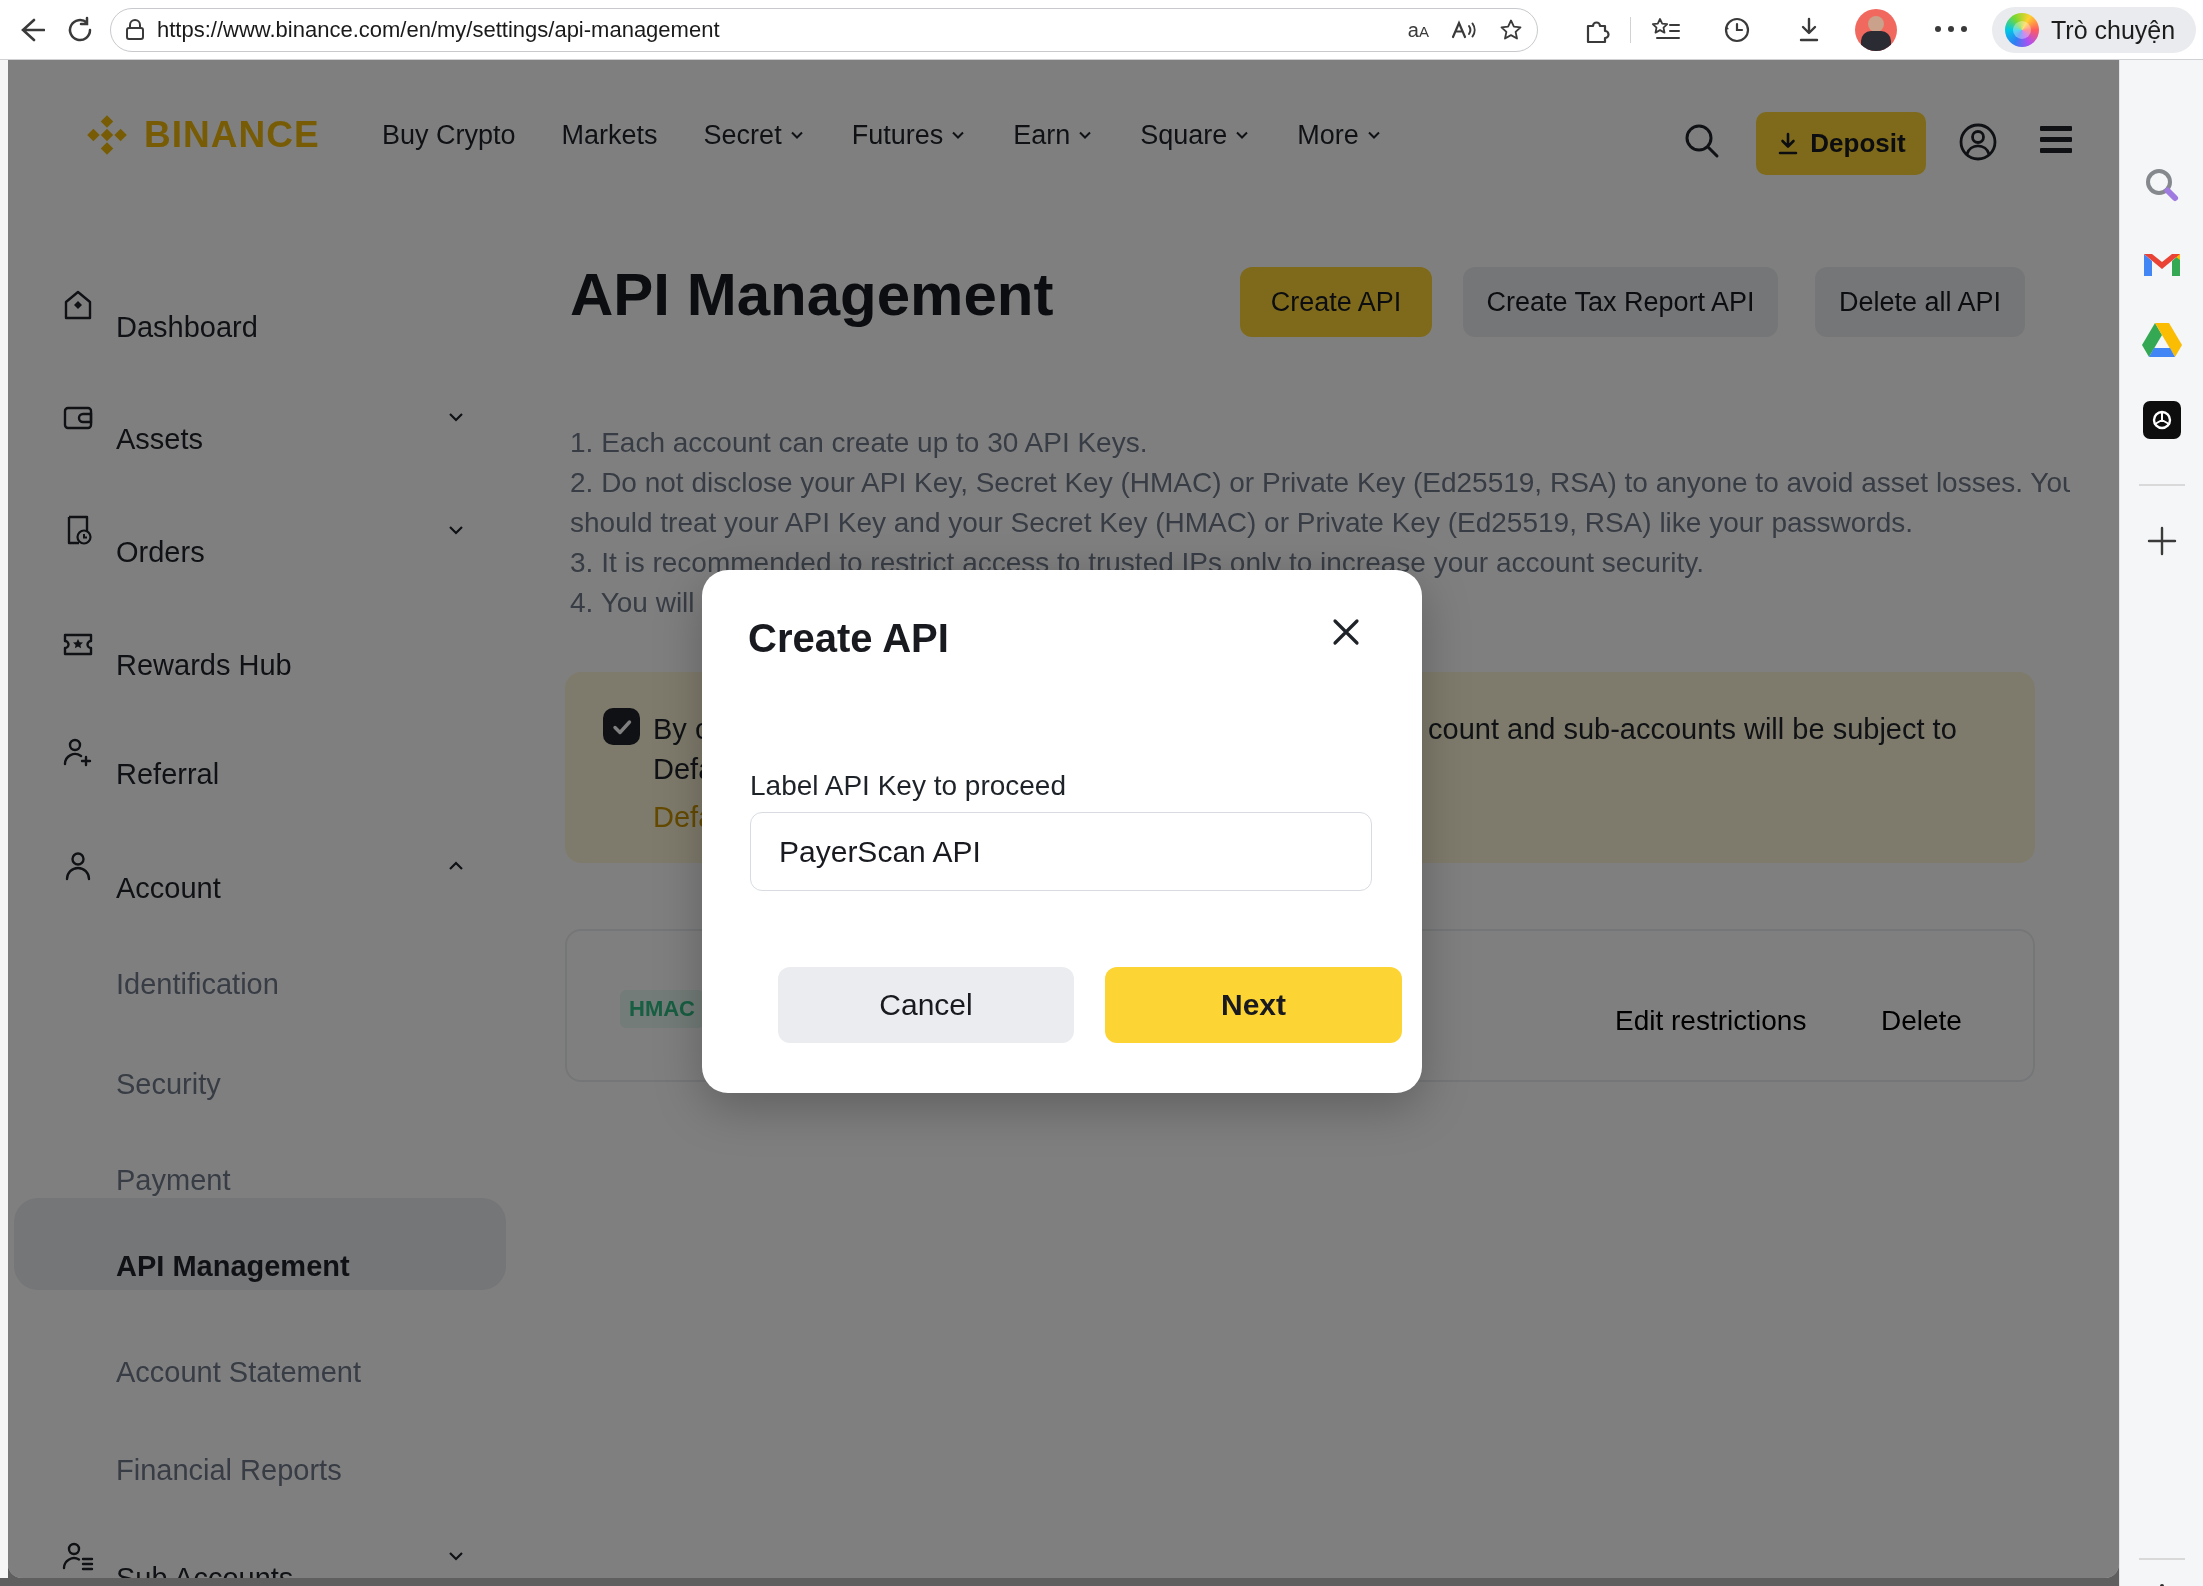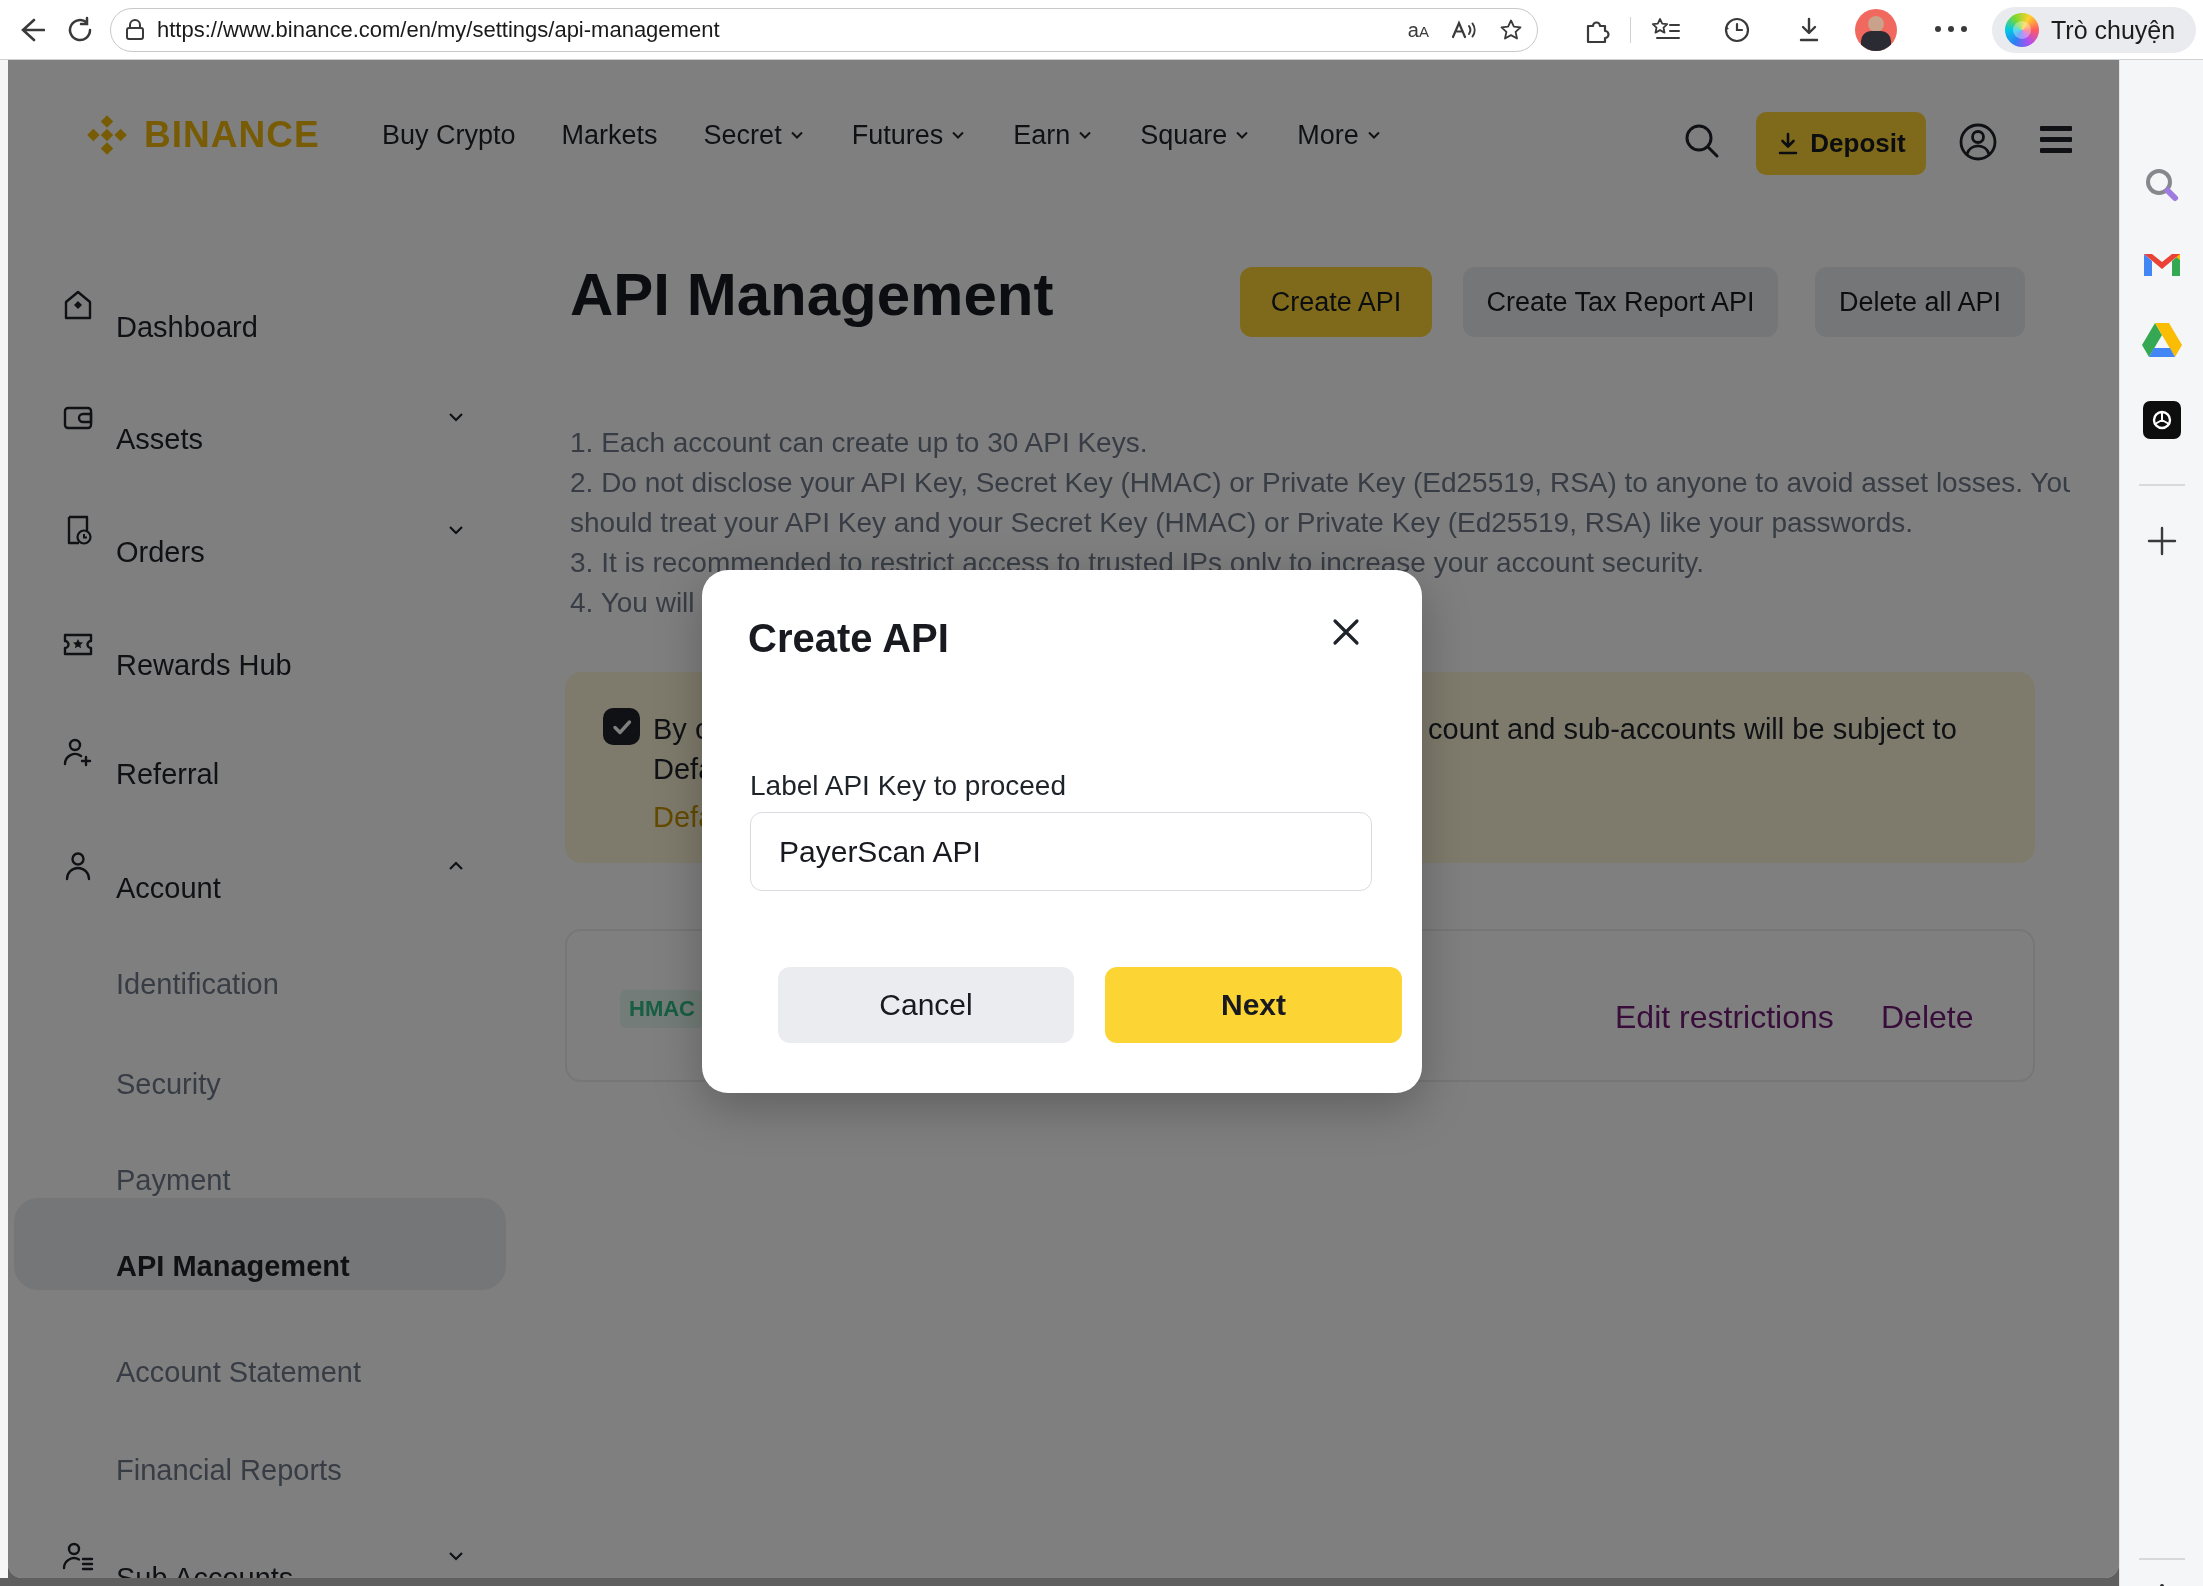--- a/index.html
+++ b/index.html
@@ -78,21 +78,21 @@
   .notice{ position:absolute; left:557px; top:612px; width:1470px; height:191px; background:#FEF6D8;
            border-radius:16px; }
   .checkbox{ position:absolute; left:38px; top:36px; width:37px; height:37px; background:#1E2329;
              border-radius:10px; display:flex; align-items:center; justify-content:center;}
   .nfrag{ position:absolute; font-size:29px; color:#1E2329; white-space:nowrap;}
   .nfrag.gold{ color:#C99400; font-weight:500;}
   .api-card{ position:absolute; left:557px; top:869px; width:1470px; height:153px; background:#fff;
              border:2px solid #EAECEF; border-radius:16px;}
   .badge{ position:absolute; left:53px; top:59px; width:84px; height:38px; background:#E7F8F0; color:#2EBD85;
           border-radius:6px; font-size:22px; font-weight:600; display:flex; align-items:center; justify-content:center;}
-  .rowlink{ position:absolute; top:68px; font-size:32px; font-weight:500; color:#701a75; white-space:nowrap;}
+  .rowlink{ position:absolute; top:74px; font-size:28px; font-weight:500; color:#000000; white-space:nowrap;}
 
   
   .modal{ position:absolute; left:694px; top:510px; width:720px; height:523px; background:#ffffff;
           border-radius:26px; z-index:10; box-shadow:0 14px 48px rgba(0,0,0,.25); }
   .m-title{ position:absolute; left:46px; top:46px; font-size:40px; font-weight:700; color:#181A20;}
   .m-close{ position:absolute; left:624px; top:42px; width:40px; height:40px; color:#1E2329;
             display:flex; align-items:center; justify-content:center;}
   .m-label{ position:absolute; left:48px; top:200px; font-size:28px; font-weight:500; color:#1E2329;}
   .m-input{ position:absolute; left:48px; top:242px; width:622px; height:79px; border:1px solid #D8DCE1;
             border-radius:12px; font-size:30px; color:#181A20; padding-left:28px; outline:none;

